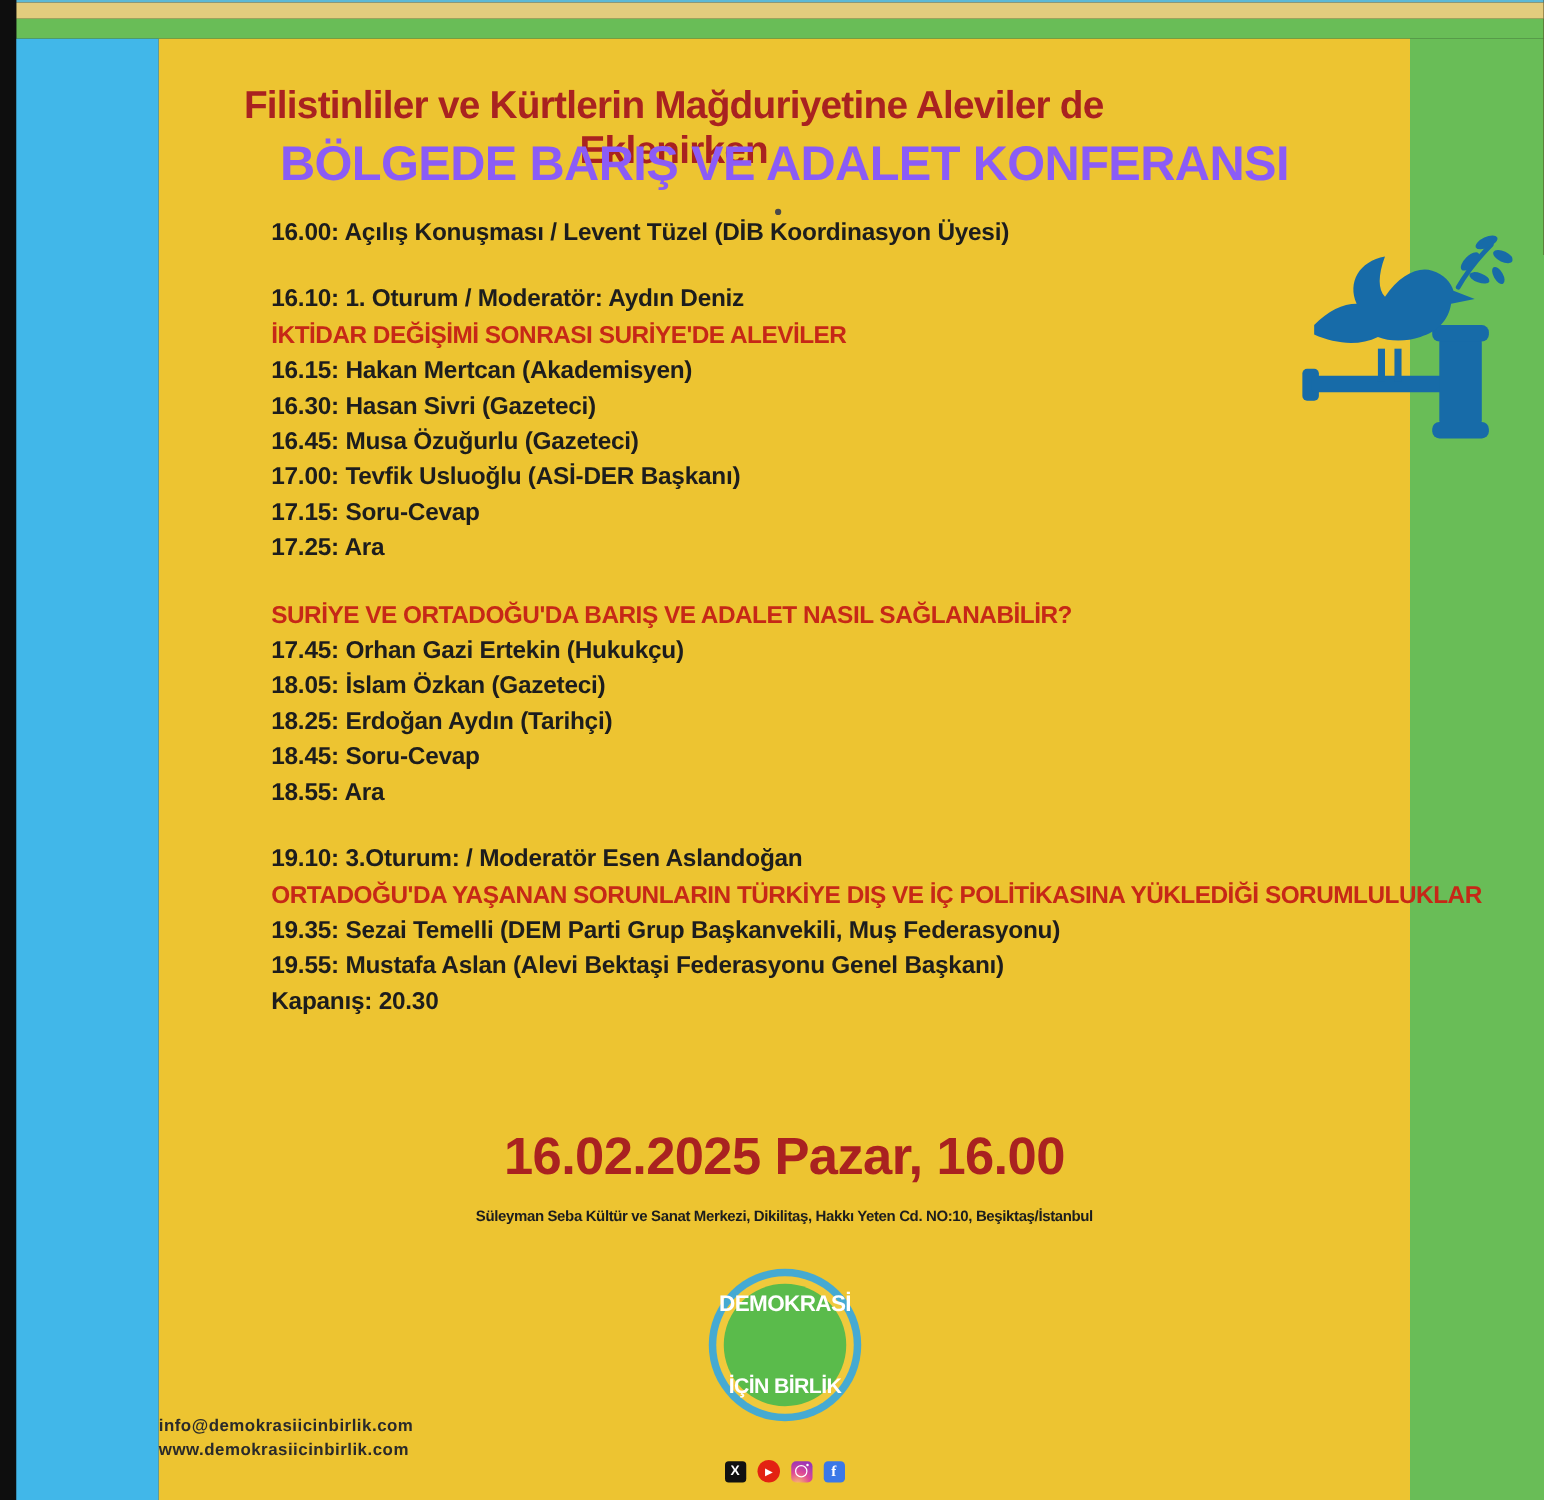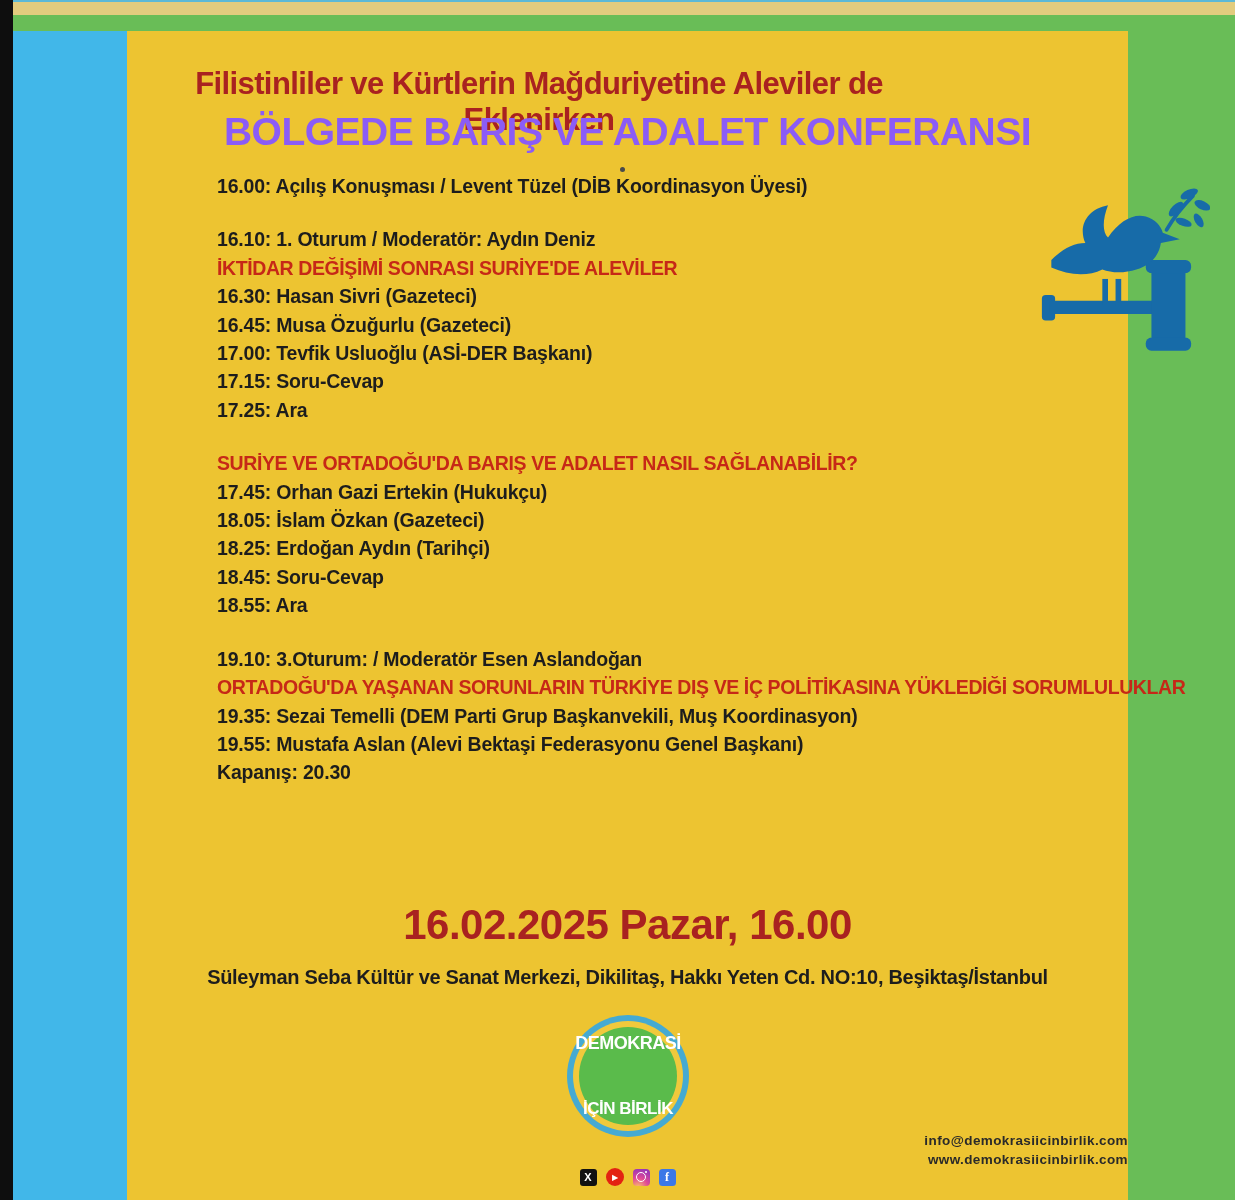--- a/index.html
+++ b/index.html
@@ -39,38 +39,38 @@
   .session{margin-top:25px;}
   .topic{color:#c62817;letter-spacing:-0.4px;}
 
   
   .datetime{
     position:absolute;left:127px;top:901px;width:1001px;text-align:center;
     font-size:42px;font-weight:bold;color:#a92220;letter-spacing:-0.5px;
   }
   .venue{
     position:absolute;left:127px;top:966px;width:1001px;text-align:center;
-    font-size:20px;font-weight:bold;color:#1d1d1d;letter-spacing:-0.3px;white-space:nowrap;
+    font-size:12px;font-weight:bold;color:#1d1d1d;letter-spacing:-0.3px;white-space:nowrap;
   }
 
   
   .artwork{position:absolute;left:1040px;top:182px;width:170px;height:175px;}
 
   
   .logo{position:absolute;left:567px;top:1015px;width:122px;height:122px;border-radius:50%;
         background:#45aad2;display:flex;align-items:center;justify-content:center;}
   .logo-yellow{width:110px;height:110px;border-radius:50%;background:#f0c93c;
         display:flex;align-items:center;justify-content:center;}
   .logo-green{width:98px;height:98px;border-radius:50%;background:#5abb4b;
         display:flex;flex-direction:column;align-items:center;justify-content:center;color:#ffffff;gap:27px;}
   .logo-line1{font-size:18px;font-weight:bold;letter-spacing:-0.5px;line-height:19px;}
   .logo-line2{font-size:17px;font-weight:bold;letter-spacing:-0.5px;line-height:18px;margin-top:20px;}
 
   
-  .contact{position:absolute;left:127px;top:1131px;width:1001px;text-align:right;
+  .contact{position:absolute;left:127px;top:1131px;width:1001px;text-align:left;
            font-size:13.5px;font-weight:bold;color:#2a2a2a;letter-spacing:0.4px;line-height:19px;}
   .contact div{cursor:pointer;}
 
   
   .social{position:absolute;left:127px;top:1168px;width:1001px;display:flex;
           justify-content:center;align-items:center;gap:9px;}
   .sicon{width:17px;height:17px;display:flex;align-items:center;justify-content:center;
          color:#fff;font-weight:bold;cursor:pointer;}
   .sicon-x{background:#111111;border-radius:3px;font-size:11px;}
   .sicon-yt{background:#e32212;border-radius:50%;width:18px;height:18px;font-size:8px;padding-left:1px;box-sizing:border-box;}
@@ -119,40 +119,41 @@
     </g>
   </svg>
 </div>
 
 <div class="schedule">
   <div>16.00: Açılış Konuşması / Levent Tüzel (DİB Koordinasyon Üyesi)</div>
 
   <div class="session">
     <div>16.10: 1. Oturum / Moderatör: Aydın Deniz</div>
     <div class="topic">İKTİDAR DEĞİŞİMİ SONRASI SURİYE'DE ALEVİLER</div>
+    <div>16.15: Hakan Mertcan (Akademisyen)</div>
     <div>16.30: Hasan Sivri (Gazeteci)</div>
     <div>16.45: Musa Özuğurlu (Gazeteci)</div>
     <div>17.00: Tevfik Usluoğlu (ASİ-DER Başkanı)</div>
     <div>17.15: Soru-Cevap</div>
     <div>17.25: Ara</div>
   </div>
 
   <div class="session">
     <div class="topic">SURİYE VE ORTADOĞU'DA BARIŞ VE ADALET NASIL SAĞLANABİLİR?</div>
     <div>17.45: Orhan Gazi Ertekin (Hukukçu)</div>
     <div>18.05: İslam Özkan (Gazeteci)</div>
     <div>18.25: Erdoğan Aydın (Tarihçi)</div>
     <div>18.45: Soru-Cevap</div>
     <div>18.55: Ara</div>
   </div>
 
   <div class="session">
     <div>19.10: 3.Oturum: / Moderatör Esen Aslandoğan</div>
     <div class="topic">ORTADOĞU'DA YAŞANAN SORUNLARIN TÜRKİYE DIŞ VE İÇ POLİTİKASINA YÜKLEDİĞİ  SORUMLULUKLAR</div>
-    <div>19.35: Sezai Temelli (DEM Parti Grup Başkanvekili, Muş Koordinasyon)</div>
+    <div>19.35: Sezai Temelli (DEM Parti Grup Başkanvekili, Muş Federasyonu)</div>
     <div>19.55: Mustafa Aslan (Alevi Bektaşi Federasyonu Genel Başkanı)</div>
     <div>Kapanış: 20.30</div>
   </div>
 </div>
 
 <div class="datetime">16.02.2025 Pazar, 16.00</div>
 <div class="venue">Süleyman Seba Kültür ve Sanat Merkezi, Dikilitaş, Hakkı Yeten Cd. NO:10, Beşiktaş/İstanbul</div>
 
 <div class="logo">
   <div class="logo-yellow">

